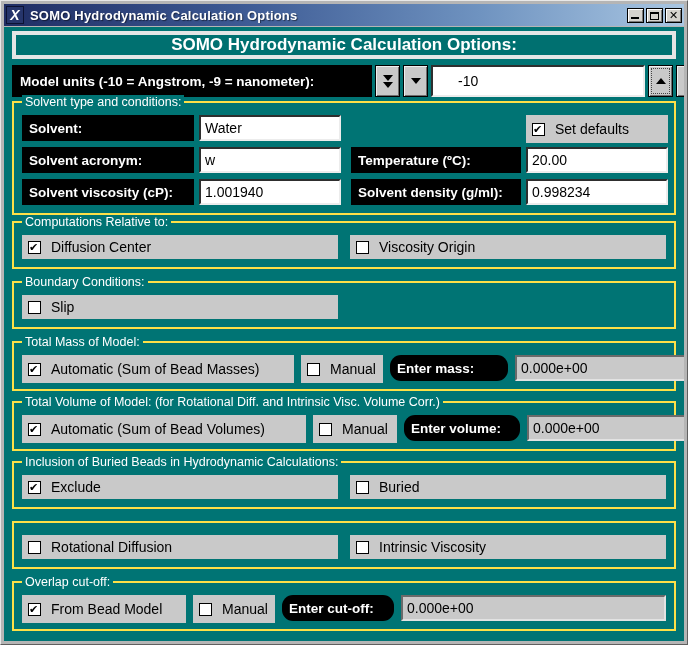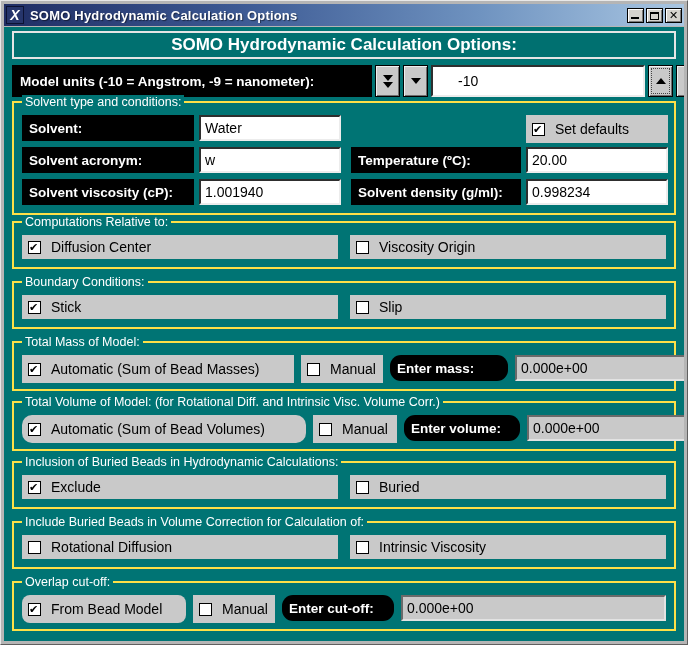--- a/index.html
+++ b/index.html
@@ -40,21 +40,21 @@
     justify-content:center; font-size:11px; font-weight:bold; color:#000; line-height:1; }
 
   
   .content {
     position:absolute; top:26px; left:3px; right:3px; bottom:3px;
     background:#007474; padding:4px 8px 0 8px; overflow:hidden;
   }
 
   .banner {
     height:28px; margin-bottom:6px;
-    background:#007070; border:2px solid #e5e5e5;
+    background:#007070; border:4px solid #e5e5e5;
     display:flex; align-items:center; justify-content:center;
     color:#fff; font-weight:bold; font-size:17px;
   }
 
   
   .units-row { display:flex; height:32px; margin-bottom:4px; align-items:stretch; }
   .units-label {
     flex:none; width:360px; background:#000; color:#fff; font-weight:bold; font-size:13.5px;
     display:flex; align-items:center; padding-left:8px; white-space:nowrap;
   }
@@ -207,24 +207,20 @@
           <span class="cb"></span>
           <span>Viscosity Origin</span>
         </div>
       </div>
     </div>
 
     <div class="group">
       <span class="group-label">Boundary Conditions:</span>
       <div class="two-col">
         <div class="cbbar">
-          <span class="cb checked"></span>
-          <span>Stick</span>
-        </div>
-        <div class="cbbar">
           <span class="cb"></span>
           <span>Slip</span>
         </div>
       </div>
     </div>
 
     <div class="group tight">
       <span class="group-label">Total Mass of Model:</span>
       <div class="inline-row">
         <div class="cbbar tall" style="flex:none;width:272px;text-align:center;">
@@ -236,21 +232,21 @@
           <span>Manual</span>
         </div>
         <div class="blabel" style="width:118px;">Enter mass:</div>
         <input class="entry disabled" readonly="" value="0.000e+00" style="">
       </div>
     </div>
 
     <div class="group tight">
       <span class="group-label">Total Volume of Model: (for Rotational Diff. and Intrinsic Visc. Volume Corr.)</span>
       <div class="inline-row">
-        <div class="cbbar tall" style="flex:none;width:284px;border-radius:10px;">
+        <div class="cbbar tall" style="flex:none;width:284px;">
           <span class="cb checked"></span>
           <span>Automatic (Sum of Bead Volumes)</span>
         </div>
         <div class="cbbar tall" style="flex:none;width:84px;">
           <span class="cb"></span>
           <span>Manual</span>
         </div>
         <div class="blabel" style="width:116px;">Enter volume:</div>
         <input class="entry disabled" readonly="" value="0.000e+00" style="">
       </div>
@@ -264,37 +260,36 @@
           <span>Exclude</span>
         </div>
         <div class="cbbar">
           <span class="cb"></span>
           <span>Buried</span>
         </div>
       </div>
     </div>
 
     <div class="group">
-      <span class="group-label">Include Buried Beads in Volume Correction for Calculation of:</span>
       <div class="two-col">
         <div class="cbbar">
           <span class="cb"></span>
           <span>Rotational Diffusion</span>
         </div>
         <div class="cbbar">
           <span class="cb"></span>
           <span>Intrinsic Viscosity</span>
         </div>
       </div>
     </div>
 
     <div class="group tight">
       <span class="group-label">Overlap cut-off:</span>
       <div class="inline-row">
-        <div class="cbbar tall" style="flex:none;width:164px;border-radius:8px;">
+        <div class="cbbar tall" style="flex:none;width:164px;">
           <span class="cb checked"></span>
           <span>From Bead Model</span>
         </div>
         <div class="cbbar tall" style="flex:none;width:82px;">
           <span class="cb"></span>
           <span>Manual</span>
         </div>
         <div class="blabel" style="width:112px;">Enter cut-off:</div>
         <input class="entry disabled" readonly="" value="0.000e+00" style="">
       </div>

